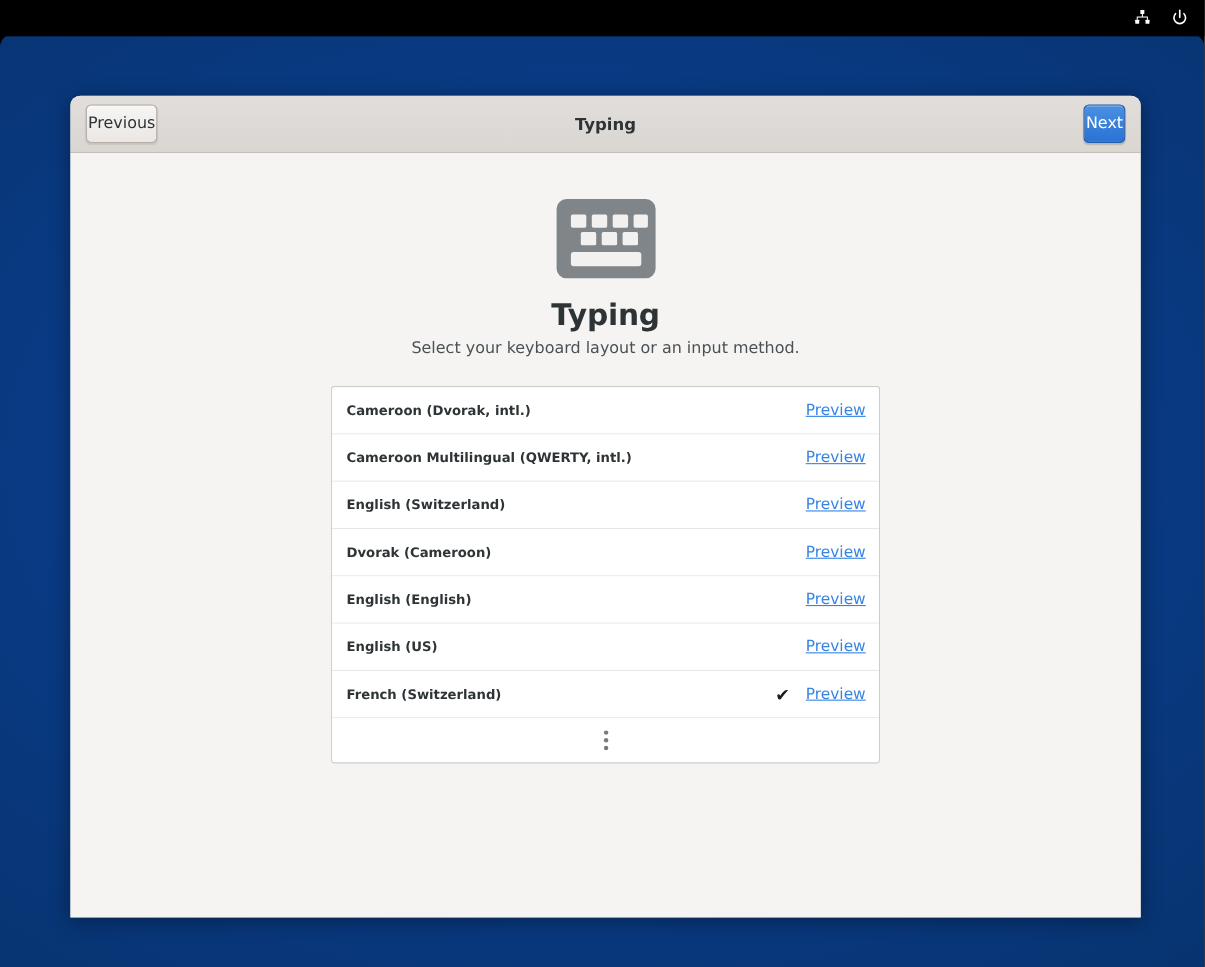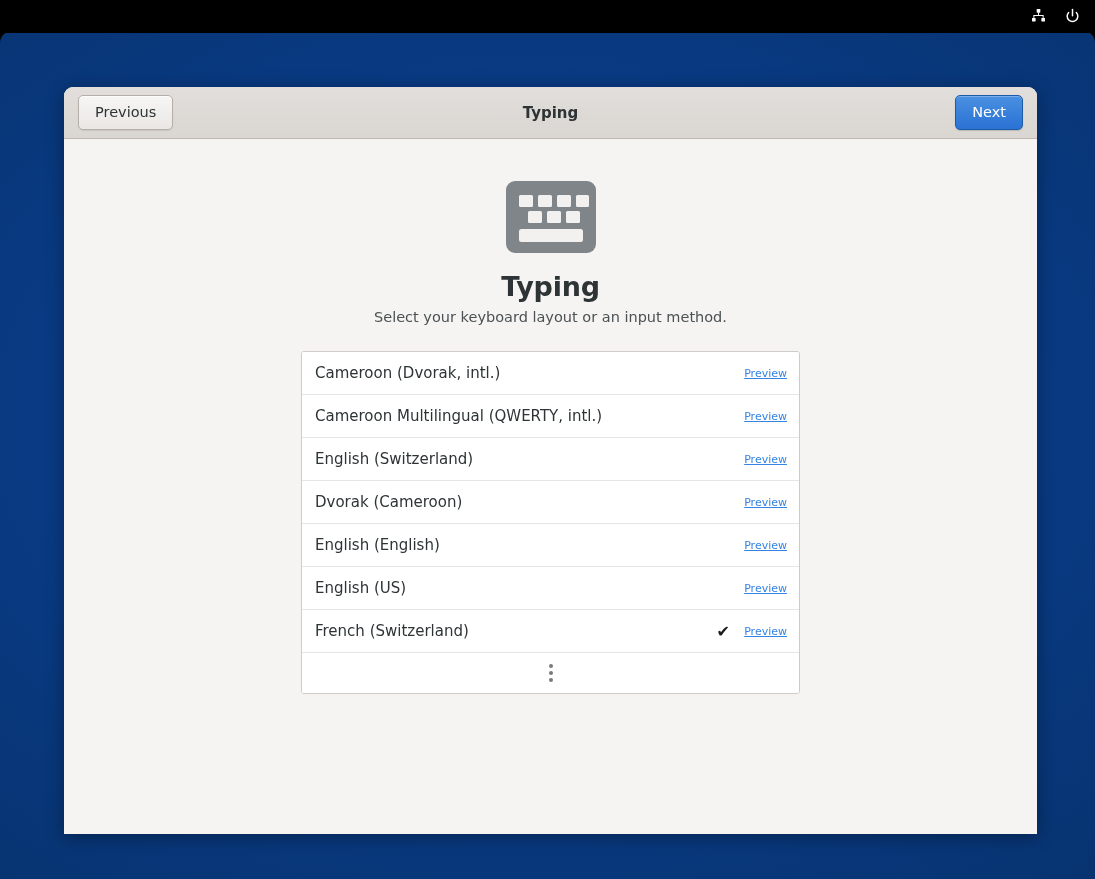--- a/index.html
+++ b/index.html
@@ -77,21 +77,21 @@
     color: #2e3436;
     pointer-events: none;
   }
 
   .btn {
     position: relative;
     z-index: 2;
     font-family: inherit;
     font-size: 14.5px;
     line-height: 1;
-    padding: 9px 16px;
+    padding: 9px 1px;
     border-radius: 5px;
     cursor: pointer;
     white-space: nowrap;
   }
   #btn-previous {
     background: linear-gradient(to bottom, #f7f6f5 0%, #eae7e4 100%);
     border: 1px solid #b6aea7;
     color: #2e3436;
     box-shadow: inset 0 1px 0 rgba(255,255,255,0.7), 0 1px 1px rgba(0,0,0,0.08);
   }
@@ -151,35 +151,36 @@
   .list-row {
     height: 43px;
     display: flex;
     align-items: center;
     padding: 0 12px 0 13px;
     border-bottom: 1px solid #e8e6e4;
     cursor: pointer;
     background: #ffffff;
   }
   .row-label {
-    font-size: 15px;
+    font-size: 12px;
     color: #2e3436;
     flex: 1 1 auto;
+    font-weight: bold;
   }
   .row-check {
     width: 22px;
     font-size: 16px;
     color: #1a1a1a;
     text-align: center;
     margin-right: 10px;
     font-weight: bold;
   }
   .row-check.hidden { visibility: hidden; }
   .preview-link {
-    font-size: 11px;
+    font-size: 14px;
     color: #3584e4;
     text-decoration: underline;
     cursor: pointer;
   }
   #more-row {
     height: 40px;
     display: flex;
     align-items: center;
     justify-content: center;
     border-bottom: none;

